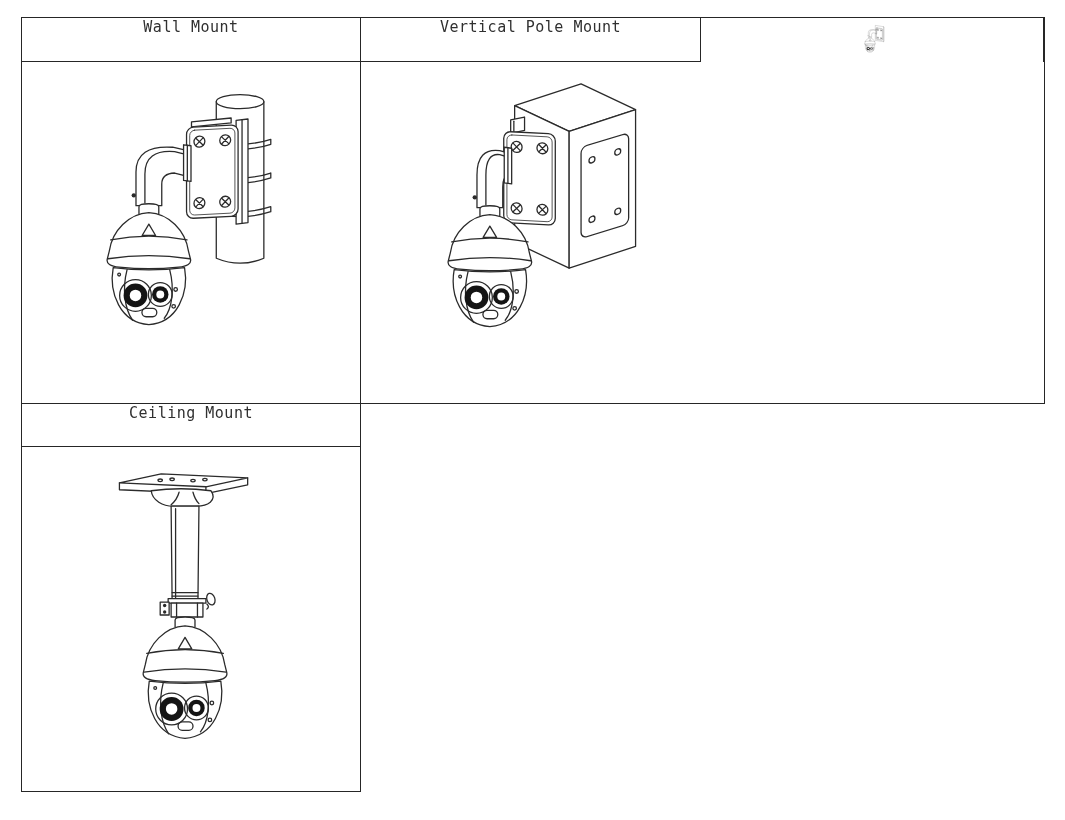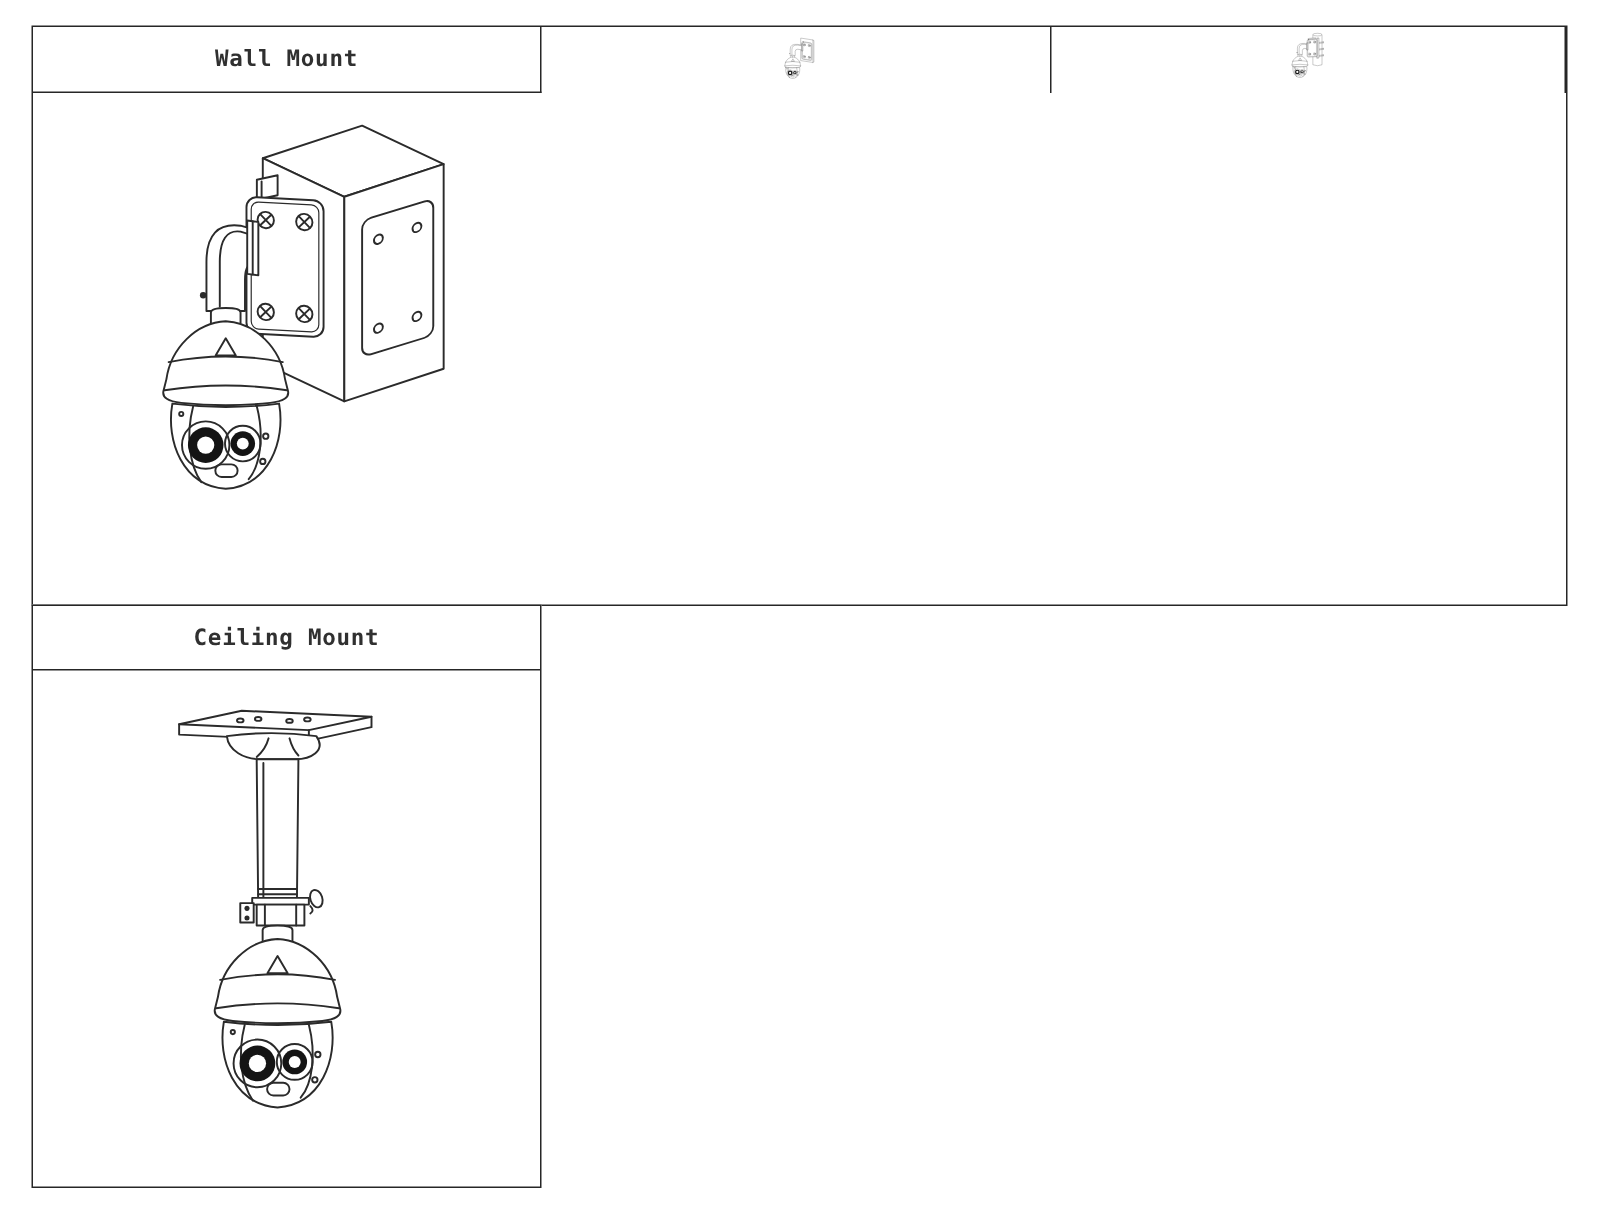--- a/index.html
+++ b/index.html
@@ -3,22 +3,22 @@
 <meta charset="utf-8">
 <style>
   html,body{margin:0;padding:0;background:#ffffff;}
   .page{position:relative;width:1065px;height:820px;background:#fff;overflow:hidden;
         font-family:"DejaVu Sans Mono","Liberation Mono",monospace;}
   .tbl{position:absolute;border:1.6px solid #262626;box-sizing:border-box;display:grid;background:#fff;}
   .tbl-top{left:21px;top:17px;width:1024px;height:387px;
            grid-template-columns:339px 340px 1fr;grid-template-rows:43.5px 1fr;}
   .tbl-ceiling{left:21px;top:402.5px;width:340px;height:389px;
            grid-template-columns:1fr;grid-template-rows:43.5px 1fr;}
-  .hcell{display:flex;align-items:center;justify-content:center;
-         border-bottom:1.6px solid #262626;box-sizing:border-box;overflow:hidden;font-weight:bold;}
+  .hcell{display:flex;align-items:flex-start;justify-content:center;
+         border-bottom:1.6px solid #262626;box-sizing:border-box;overflow:hidden;}
   .bcell{position:relative;box-sizing:border-box;overflow:hidden;}
   .rb{border-right:1.6px solid #262626;}
   .lbl{font-size:15px;color:#303030;letter-spacing:.5px;white-space:nowrap;}
   .bcell svg{display:block;width:100%;height:100%;}
   .ln{fill:none;stroke:#2b2b2b;stroke-width:1.3;stroke-linejoin:round;stroke-linecap:round;}
   .wh{fill:#ffffff;stroke:#2b2b2b;stroke-width:1.3;stroke-linejoin:round;}
   .dk{fill:#2b2b2b;stroke:none;}
 </style>
 </head>
 <body>
@@ -62,20 +62,23 @@
           <circle cx="39" cy="77" r="5.5" fill="#fff"></circle>
           <path d="M35.4,73.4 L42.6,80.6 M35.4,80.6 L42.6,73.4"></path>
         </g>
       </symbol>
     </defs>
   </svg>
 
   <div class="tbl tbl-top">
     <div class="hcell rb">
       <span class="lbl">Wall Mount</span>
+    </div>
+    <div class="hcell rb">
+      <span class="lbl">Vertical Pole Mount</span>
     </div>
 
     <div class="bcell rb">
       <svg viewBox="0 0 340 342" preserveAspectRatio="xMidYMin meet">
         <g>
           <path class="wh" d="M196,58 L260,68 L260,186 L196,176 Z"></path>
           <path class="ln" d="M260,68 L265,70.5 L265,183.8 L260,186"></path>
         </g>
         <use href="#plate" transform="translate(202,76) skewY(9)"></use>
         <g>

